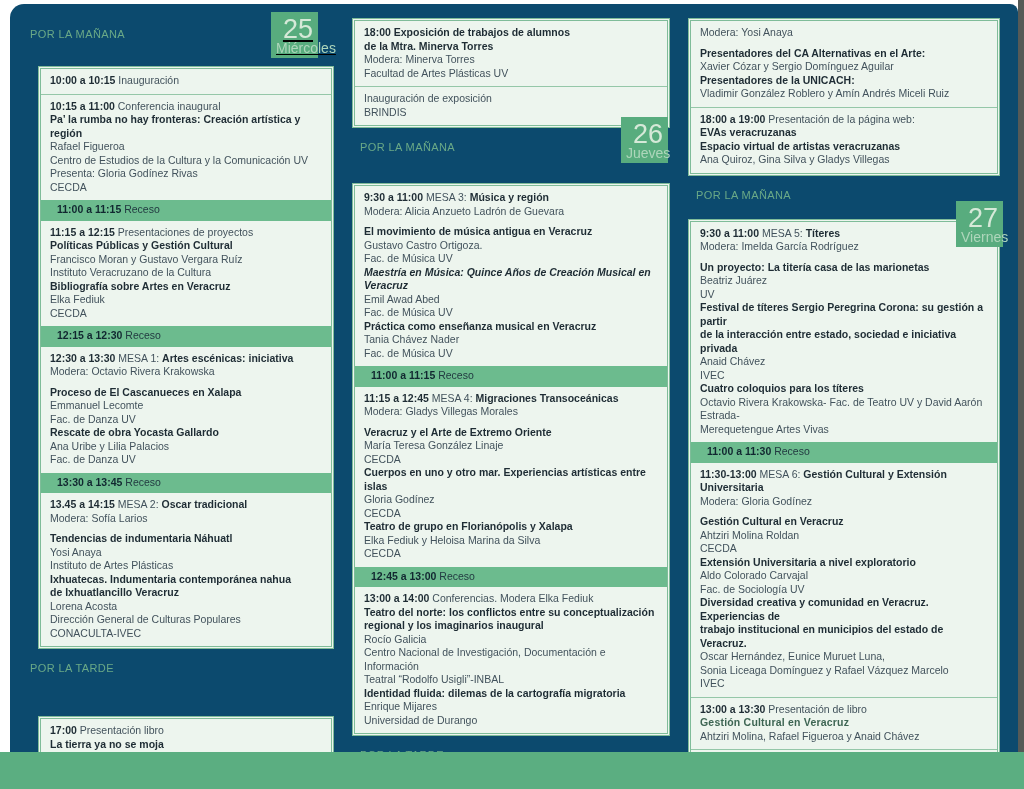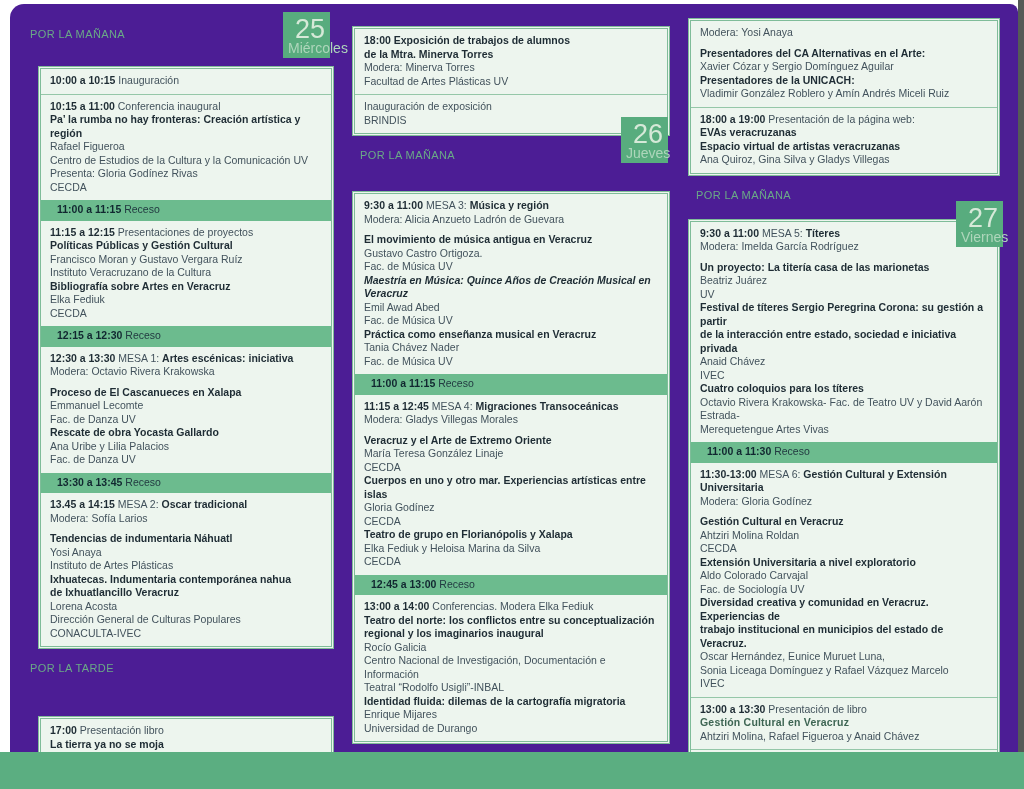--- a/index.html
+++ b/index.html
@@ -3,21 +3,21 @@
 <meta charset="utf-8">
 <style>
   html,body{margin:0;padding:0;}
   body{
     width:1024px;height:789px;position:relative;overflow:hidden;
     background:#ffffff;
     font-family:"Liberation Sans", sans-serif;
   }
   .page{
     position:absolute;left:10px;top:4px;right:6px;bottom:0;
-    background:#4c1d95;border-radius:14px 8px 0 0;
+    background:#0c4a6e;border-radius:14px 8px 0 0;
   }
   .edge-strip{
     position:absolute;right:0;top:0;width:6px;height:752px;
     background:#555a57;z-index:8;
   }
   .bottom-bar{
     position:absolute;left:0;right:0;bottom:0;height:37px;
     background:#5bae81;z-index:9;
   }
   .col{position:absolute;top:0;}
@@ -25,21 +25,21 @@
   .col2{left:342px;width:318px;}
   .col3{left:678px;width:312px;}
 
   .label{
     font-size:11px;color:#6aa987;letter-spacing:.4px;
     margin:13px 0 11px 8px;
   }
   .col1 > .label{margin-left:2px;}
   .col1 > .label:first-child{margin-top:24px;}
   .col1 > div:nth-child(3){margin-top:26px;}
-  .col2 > div.box:first-child{margin-top:22px;}
+  .col2 > div.box:first-child{margin-top:14px;}
   .col3 > div.box:first-child{margin-top:14px;}
   .col2 > div:nth-child(4){margin-top:30px;}
   .col3 > div:nth-child(4){margin-top:18px;}
 
   .box{
     border:3px double #7fbc99;background:#edf5ee;
     position:relative;z-index:1;
   }
   .col1 .box{margin-left:10px;width:296px;box-sizing:border-box;margin-top:42px;}
 
@@ -55,21 +55,21 @@
   .receso{
     background:#6cbb8e;padding:3px 16px 4px;font-size:10.5px;line-height:13.5px;
   }
   .receso .time{font-weight:bold;color:#112730;}
   .receso .lbl{color:#223a41;}
 
   .badge{
     position:absolute;width:47px;height:46px;background:#58ac7e;
     text-align:right;box-sizing:border-box;padding:3px 5px;z-index:3;
   }
-  .col1 .badge{top:8px;right:4px;}
+  .col1 .badge{top:8px;right:16px;text-decoration:underline;}
   .col2 .badge{top:113px;right:2px;}
   .col3 .badge{top:197px;right:-3px;}
   .badge .num{font-size:27px;line-height:28px;color:#d6e9d8;}
   .badge .day{font-size:14px;line-height:11px;color:#aed6bb;}
 </style>
 </head>
 <body>
 
 <div class="page">
   <div id="columns-root">

